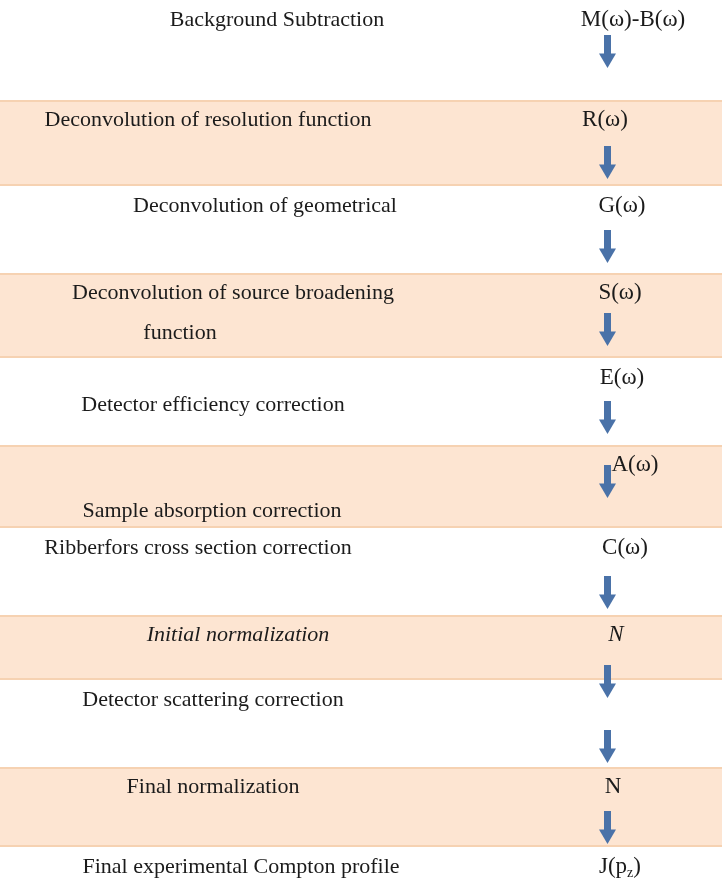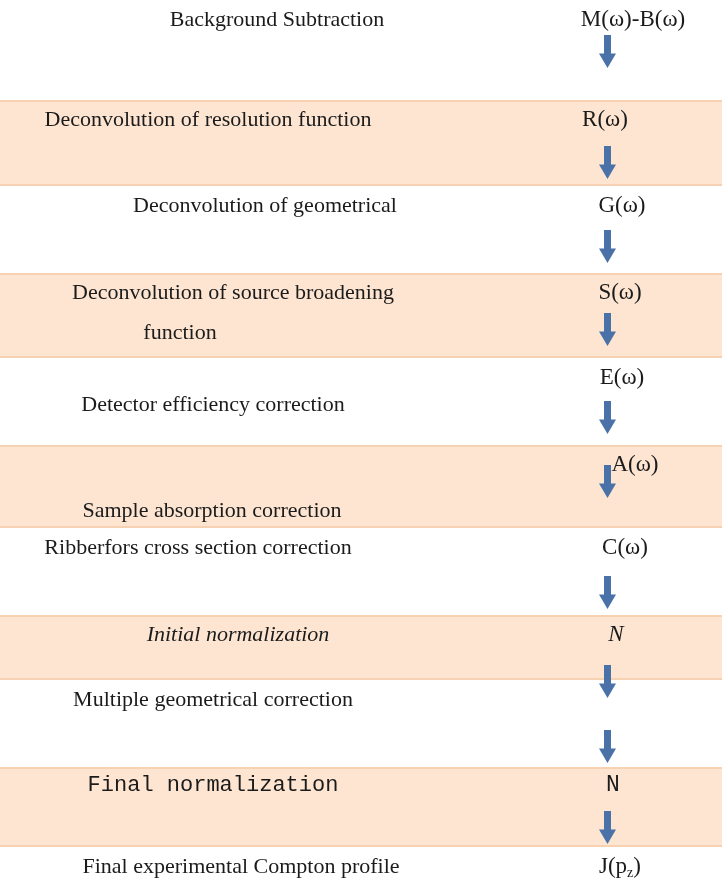--- a/index.html
+++ b/index.html
@@ -127,29 +127,29 @@
     <div class="label-line" style="left: 238px; top: 6px;">Initial normalization</div>
       <div class="formula" style="left: 616px; top: 5px;"><span>N</span></div>
     <div class="arrow" style="left: 599px; top: 50px;">
       <svg width="17" height="33" viewBox="0 0 17 33" aria-hidden="true">
         <rect x="5" y="0" width="7" height="19.5" fill="currentColor"></rect>
         <polygon points="0,18.5 17,18.5 8.5,33" fill="currentColor"></polygon>
       </svg>
     </div>
   </div>
     <div class="row white" style="height: 87px;">
-    <div class="label-line" style="left: 213px; top: 6px;">Multiple geometrical correction</div>
+    <div class="label-line" style="left: 213px; top: 6px;">Detector scattering correction</div>
     <div class="arrow" style="left: 599px; top: 50px;">
       <svg width="17" height="33" viewBox="0 0 17 33" aria-hidden="true">
         <rect x="5" y="0" width="7" height="19.5" fill="currentColor"></rect>
         <polygon points="0,18.5 17,18.5 8.5,33" fill="currentColor"></polygon>
       </svg>
     </div>
   </div>
-    <div class="row peach" style="height: 80px; font-family: Liberation Mono, monospace;">
+    <div class="row peach" style="height: 80px;">
     <div class="label-line" style="left: 213px; top: 6px;">Final normalization</div>
       <div class="formula" style="left: 613px; top: 5px;"><span>N</span></div>
     <div class="arrow" style="left: 599px; top: 44px;">
       <svg width="17" height="33" viewBox="0 0 17 33" aria-hidden="true">
         <rect x="5" y="0" width="7" height="19.5" fill="currentColor"></rect>
         <polygon points="0,18.5 17,18.5 8.5,33" fill="currentColor"></polygon>
       </svg>
     </div>
   </div>
     <div class="row white" style="height: 24px; text-decoration: underline;">

